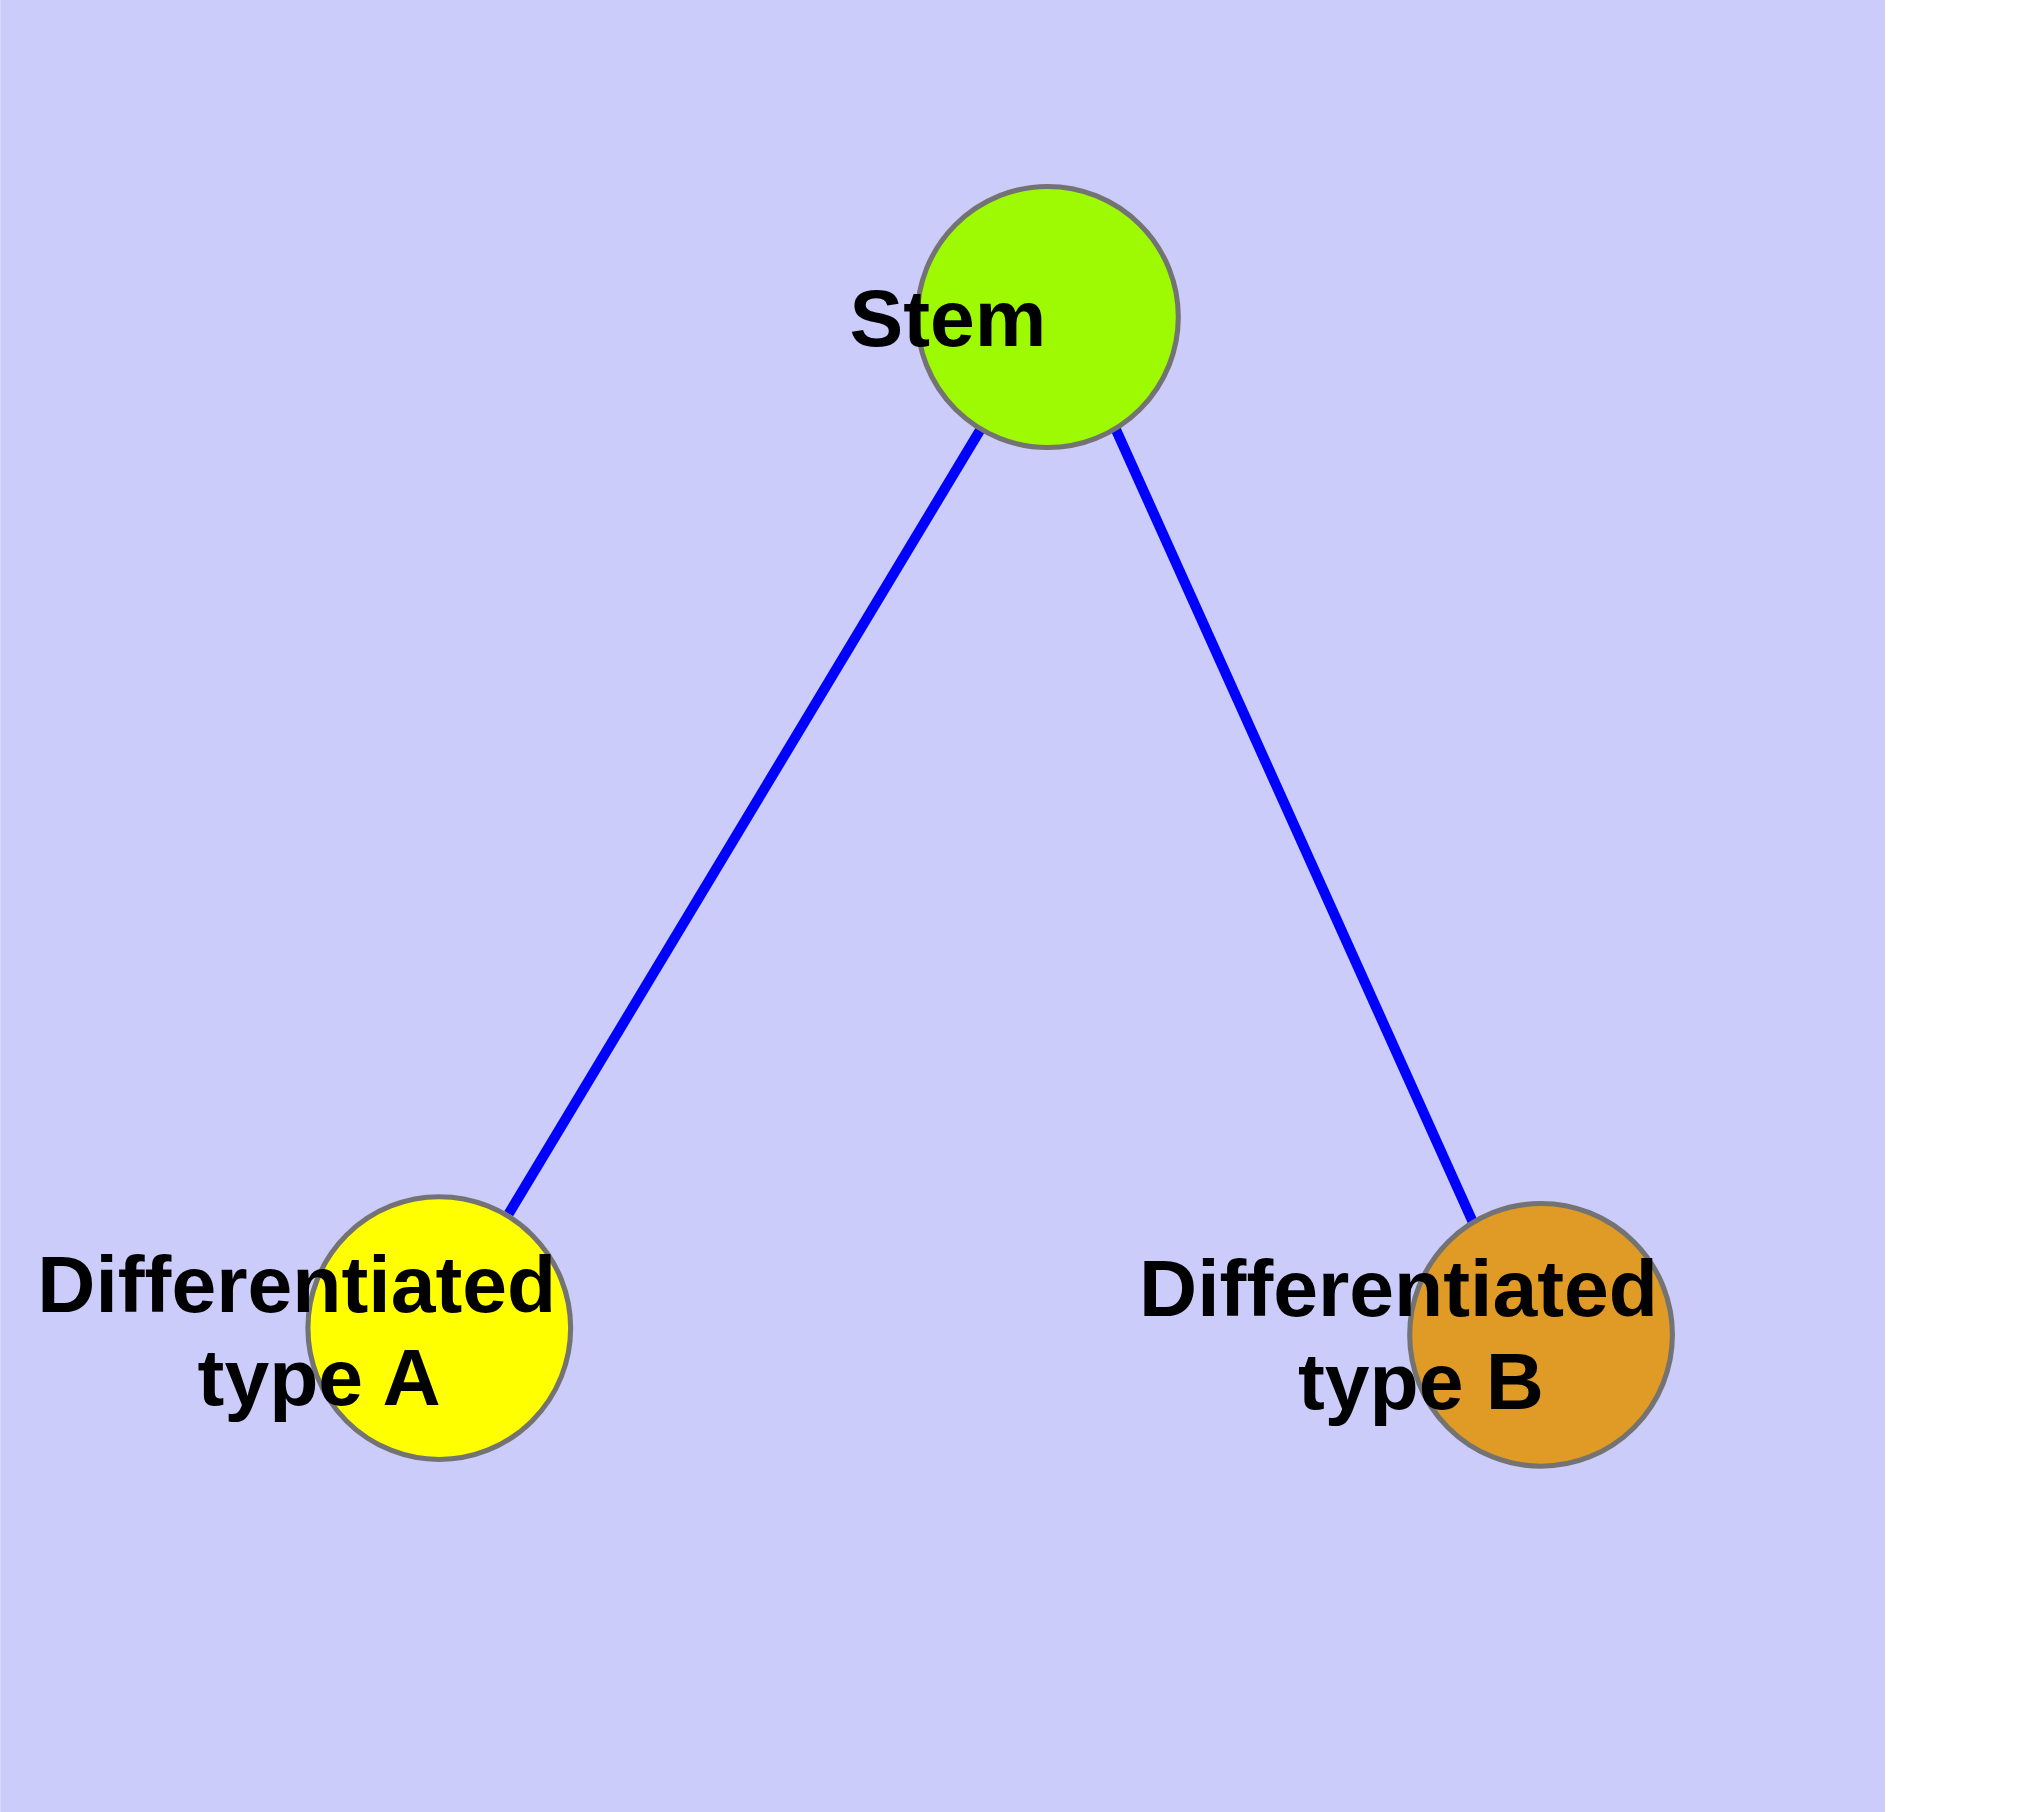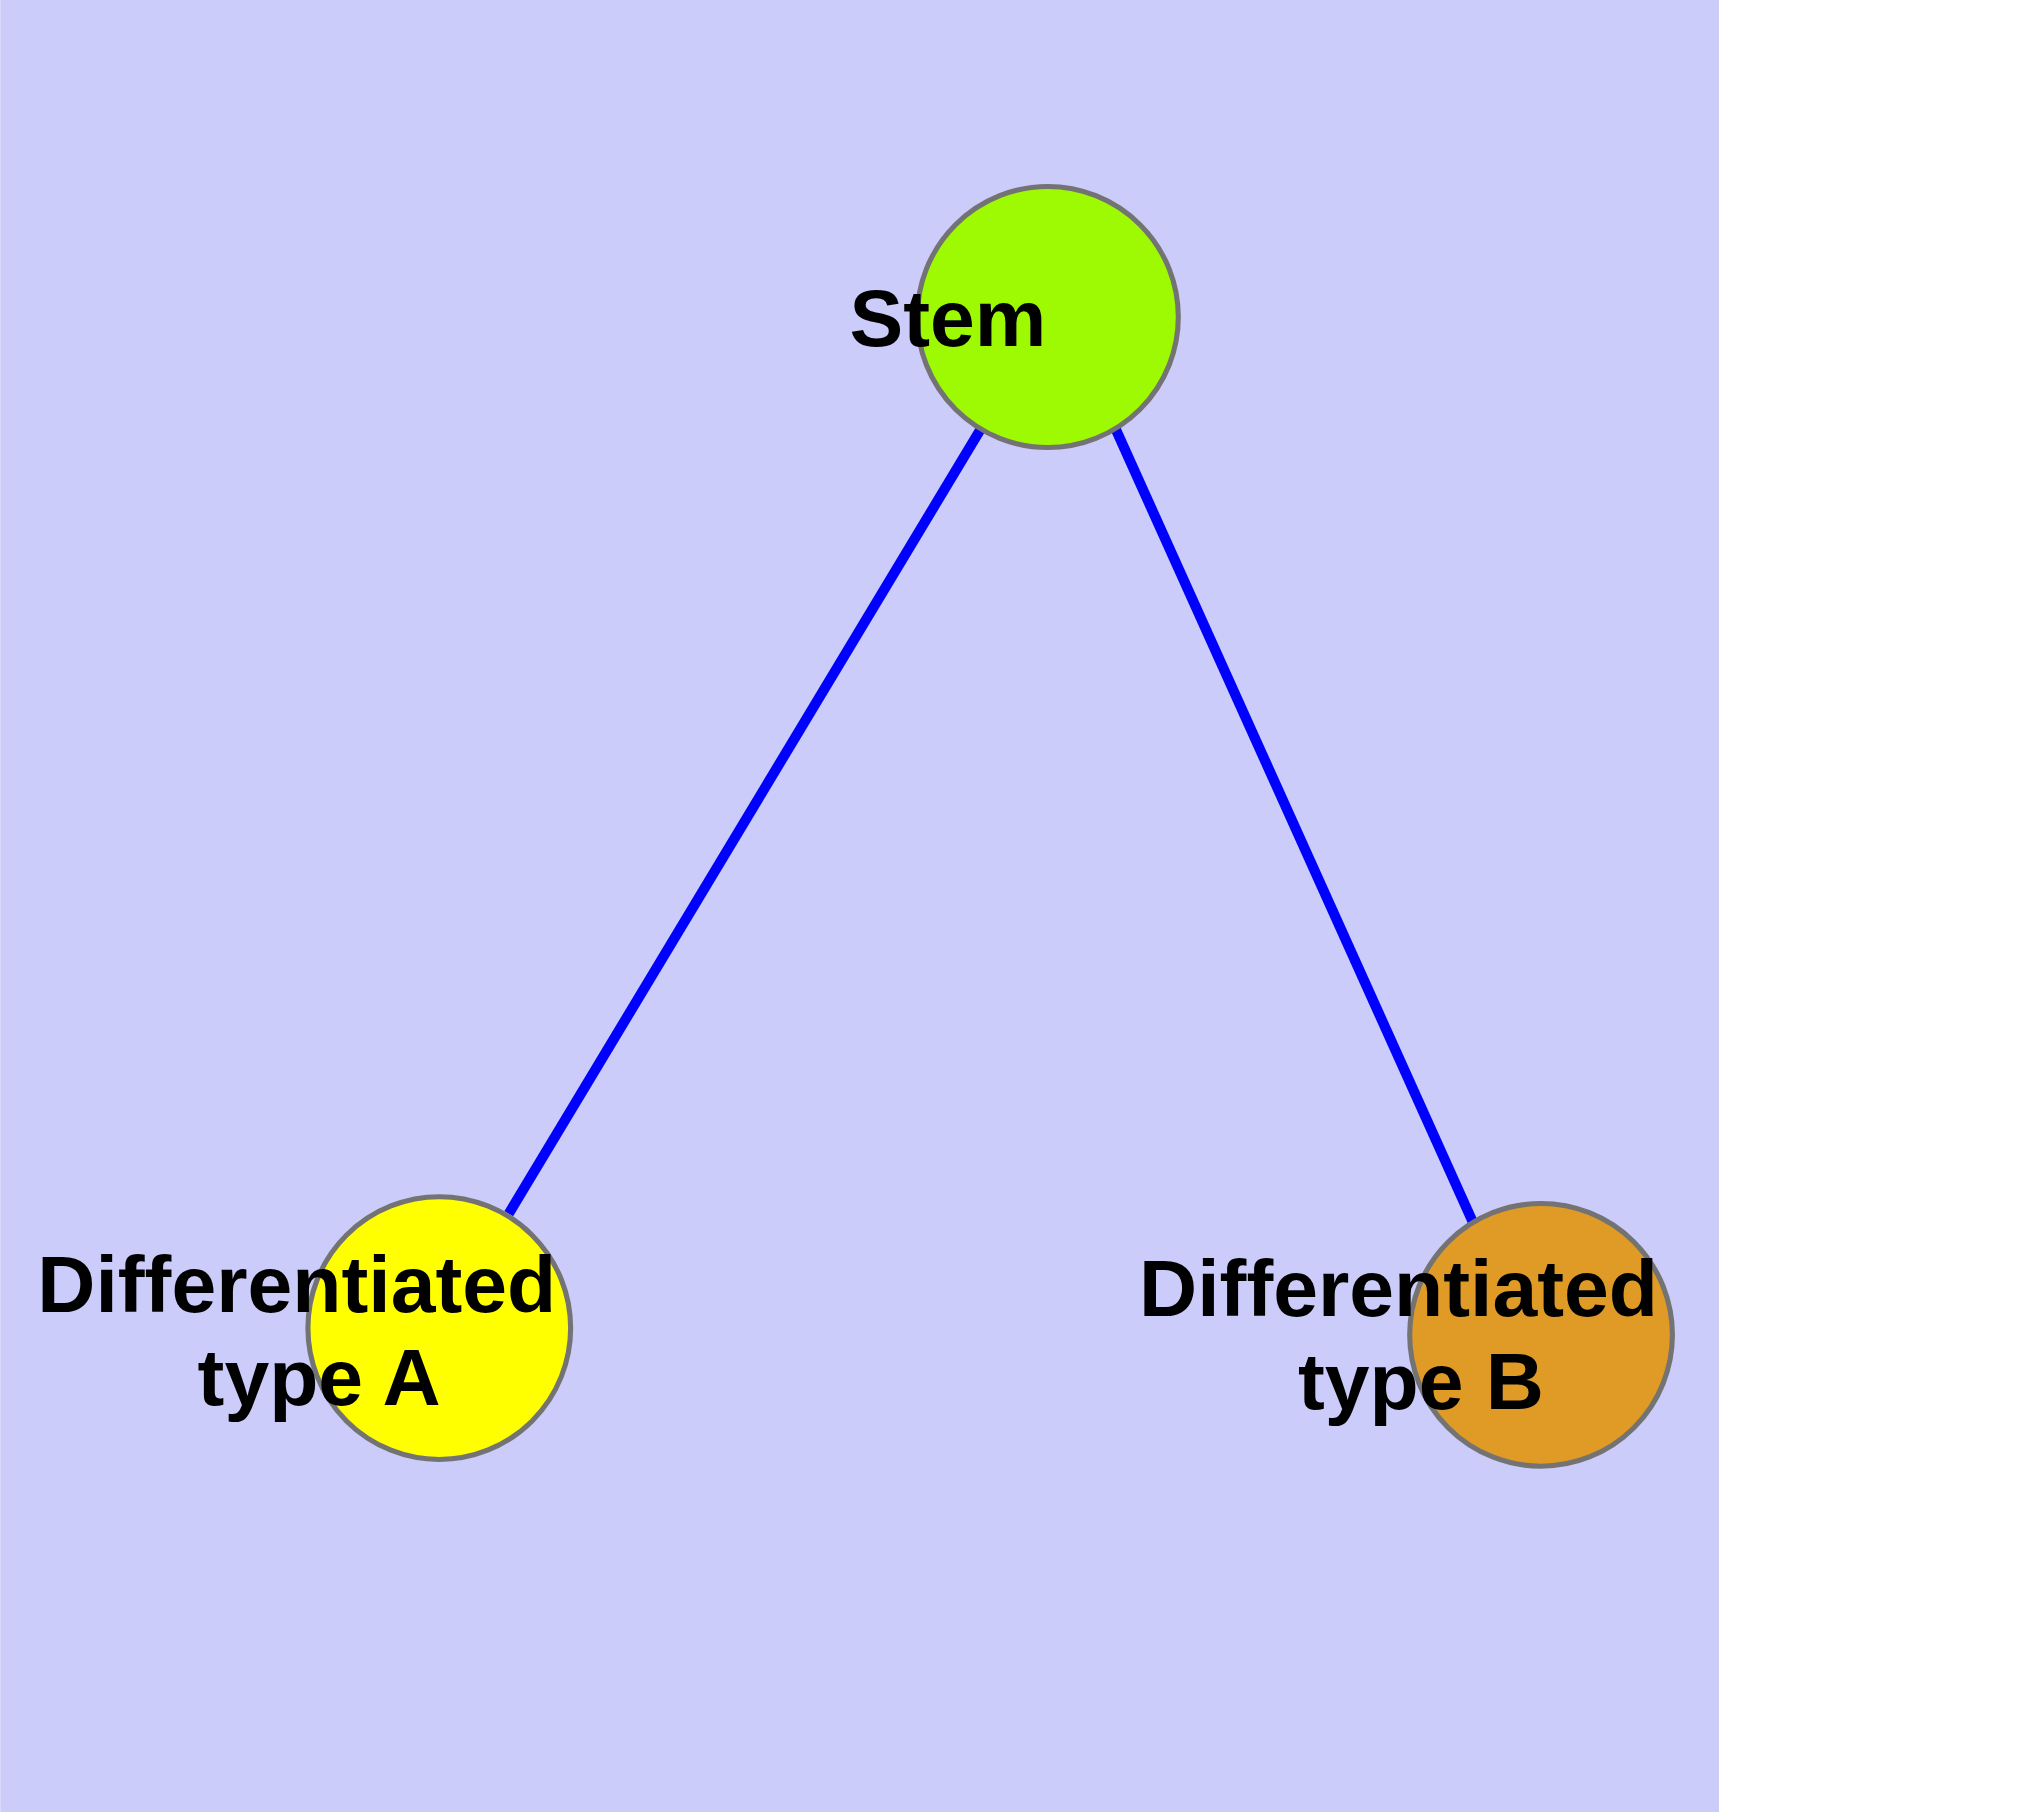--- a/index.html
+++ b/index.html
@@ -3,21 +3,21 @@
 <meta charset="utf-8">
 <title>Cell Differentiation Graph</title>
 <style>
   html, body {
     margin: 0;
     padding: 0;
     background: #ffffff;
   }
   #canvas {
     position: relative;
-    width: 1719px;
+    width: 1885px;
     height: 1812px;
     overflow: hidden;
     font-family: "Liberation Sans", "DejaVu Sans", sans-serif;
   }
   #graph-svg {
     position: absolute;
     top: 0;
     left: 0;
     width: 2021px;
     height: 1812px;

